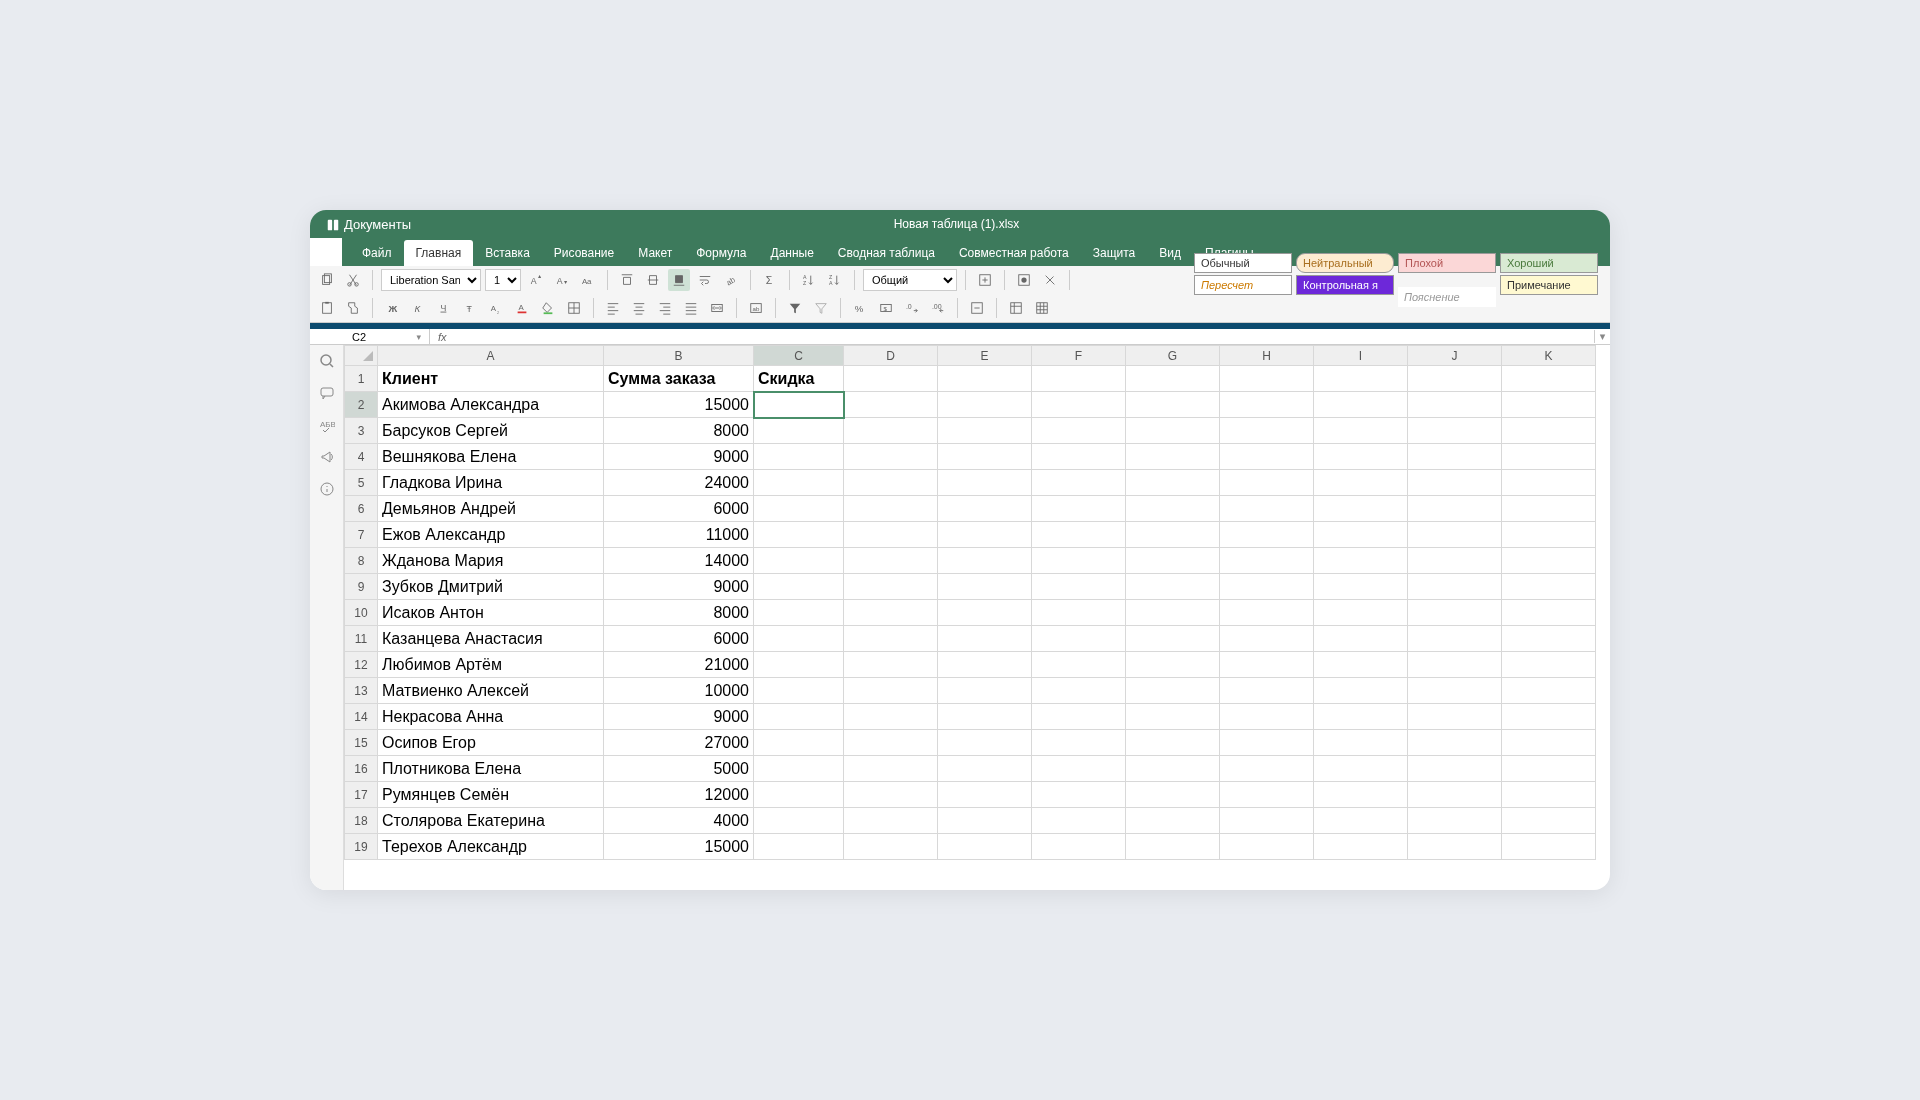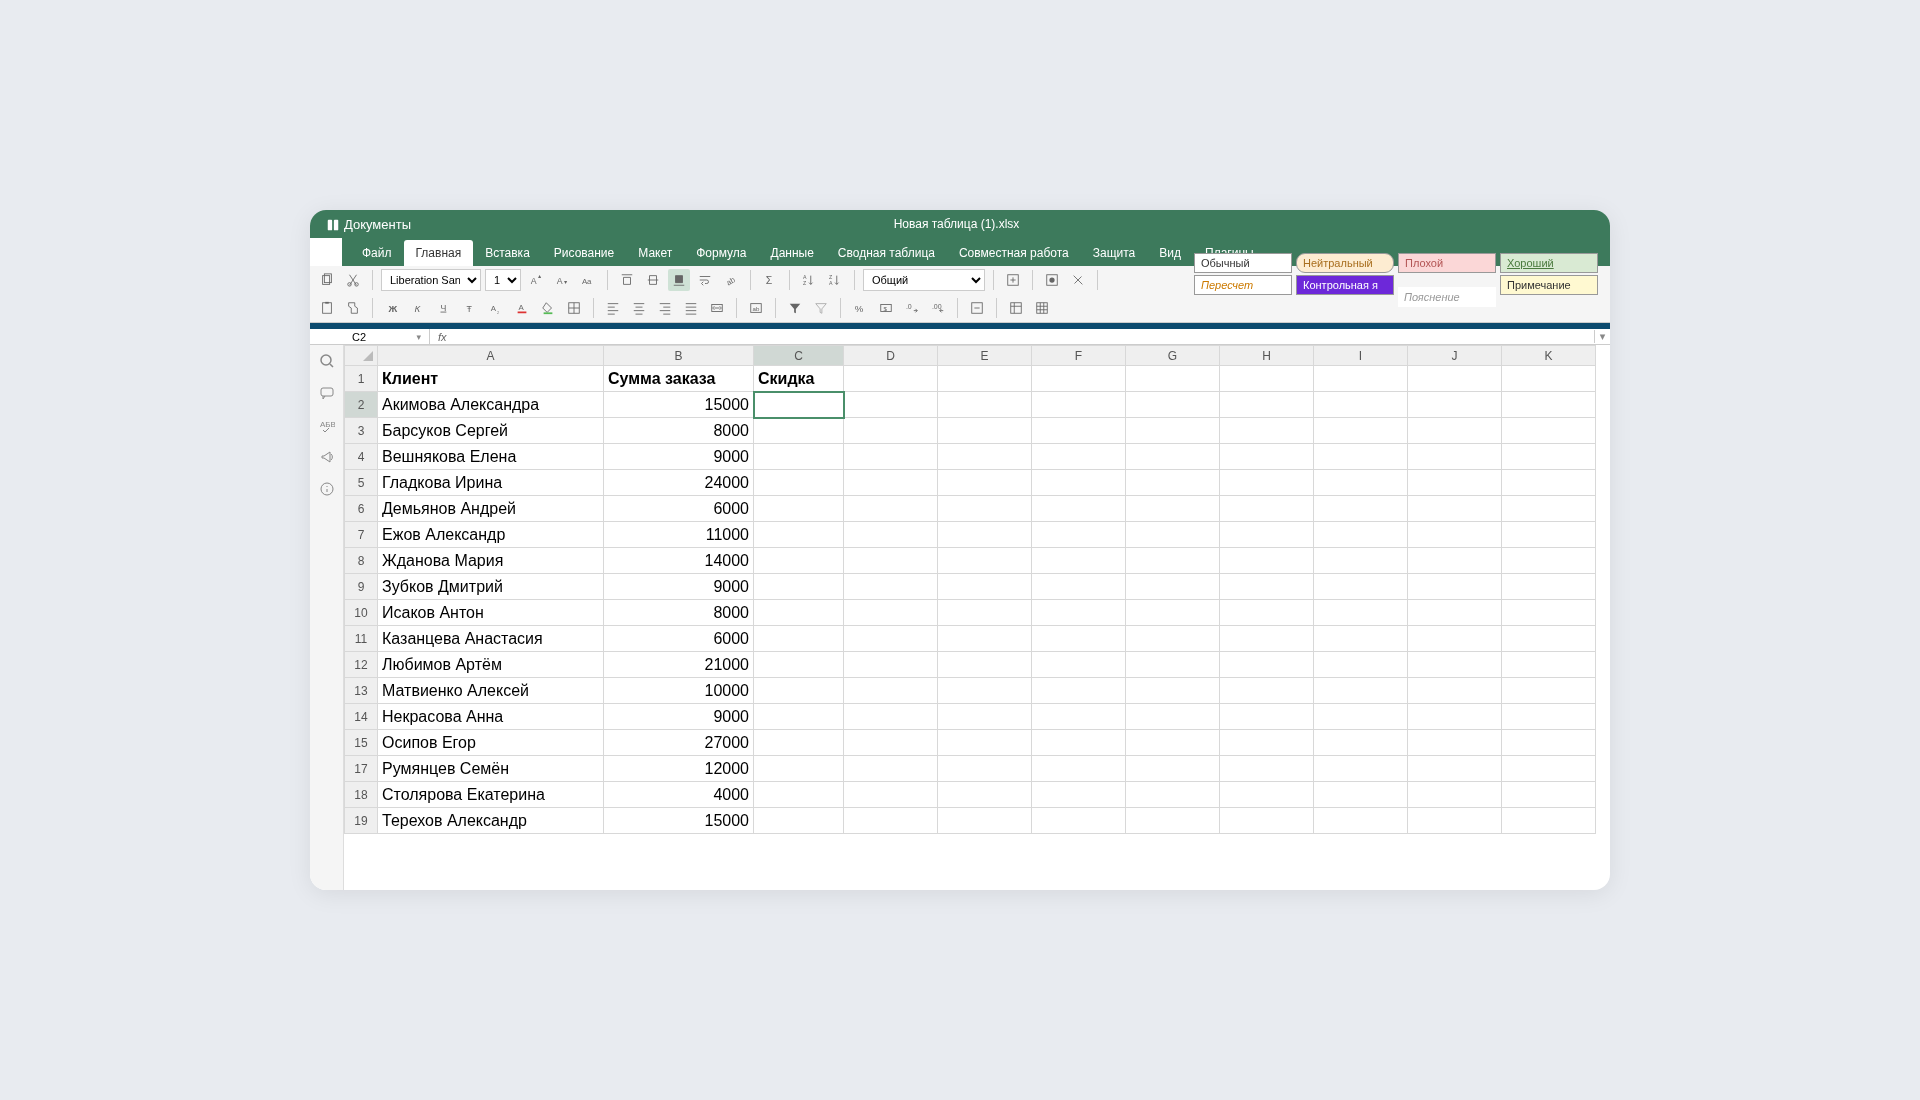--- a/index.html
+++ b/index.html
@@ -89,39 +89,39 @@
   height: 22px;
   font-size: 11px;
   width: 36px;
   padding: 0 4px;
   background: #fff;
 }
 .format-select {
   border: 1px solid #ccc;
   height: 22px;
   font-size: 11px;
-  width: 122px;
+  width: 94px;
   padding: 0 4px;
   background: #fff;
 }
 .style-box {
   border: 1px solid #999;
   height: 20px;
   width: 98px;
   font-size: 11px;
   padding: 2px 6px;
   display: flex;
   align-items: center;
   overflow: hidden;
   white-space: nowrap;
 }
 .style-normal { background: #fff; color: #333; }
 .style-neutral { background: #fdecd1; color: #a86e1e; border-radius: 9px; }
 .style-bad { background: #fbd7d7; color: #b35454; }
-.style-good { background: #d9ead3; color: #4a7a3d; text-decoration: underline; }
+.style-good { background: #d9ead3; color: #4a7a3d; }
 .style-calc { background: #fff; color: #cc7a00; font-style: italic; border: 1px solid #999;}
 .style-check { background: #6d28d9; color: #fff; }
 .style-explain { background: #fff; color: #999; font-style: italic; border: none; margin-top: 12px;}
 .style-note { background: #fff9d1; color: #333; }
 .styles-grid {
   display: grid;
   grid-template-columns: repeat(4, 100px);
   gap: 2px 2px;
   margin-left: auto;
   margin-right: 4px;
@@ -800,20 +800,34 @@
                 <td></td>
                 <td></td>
                 <td></td>
                 <td></td>
                 <td></td>
                 <td></td>
                 <td></td>
                 <td></td>
               </tr>
               <tr>
+                <th>16</th>
+                <td>Плотникова Елена</td>
+                <td class="num-cell">5000</td>
+                <td></td>
+                <td></td>
+                <td></td>
+                <td></td>
+                <td></td>
+                <td></td>
+                <td></td>
+                <td></td>
+                <td></td>
+              </tr>
+              <tr>
                 <th>17</th>
                 <td>Румянцев Семён</td>
                 <td class="num-cell">12000</td>
                 <td></td>
                 <td></td>
                 <td></td>
                 <td></td>
                 <td></td>
                 <td></td>
                 <td></td>

